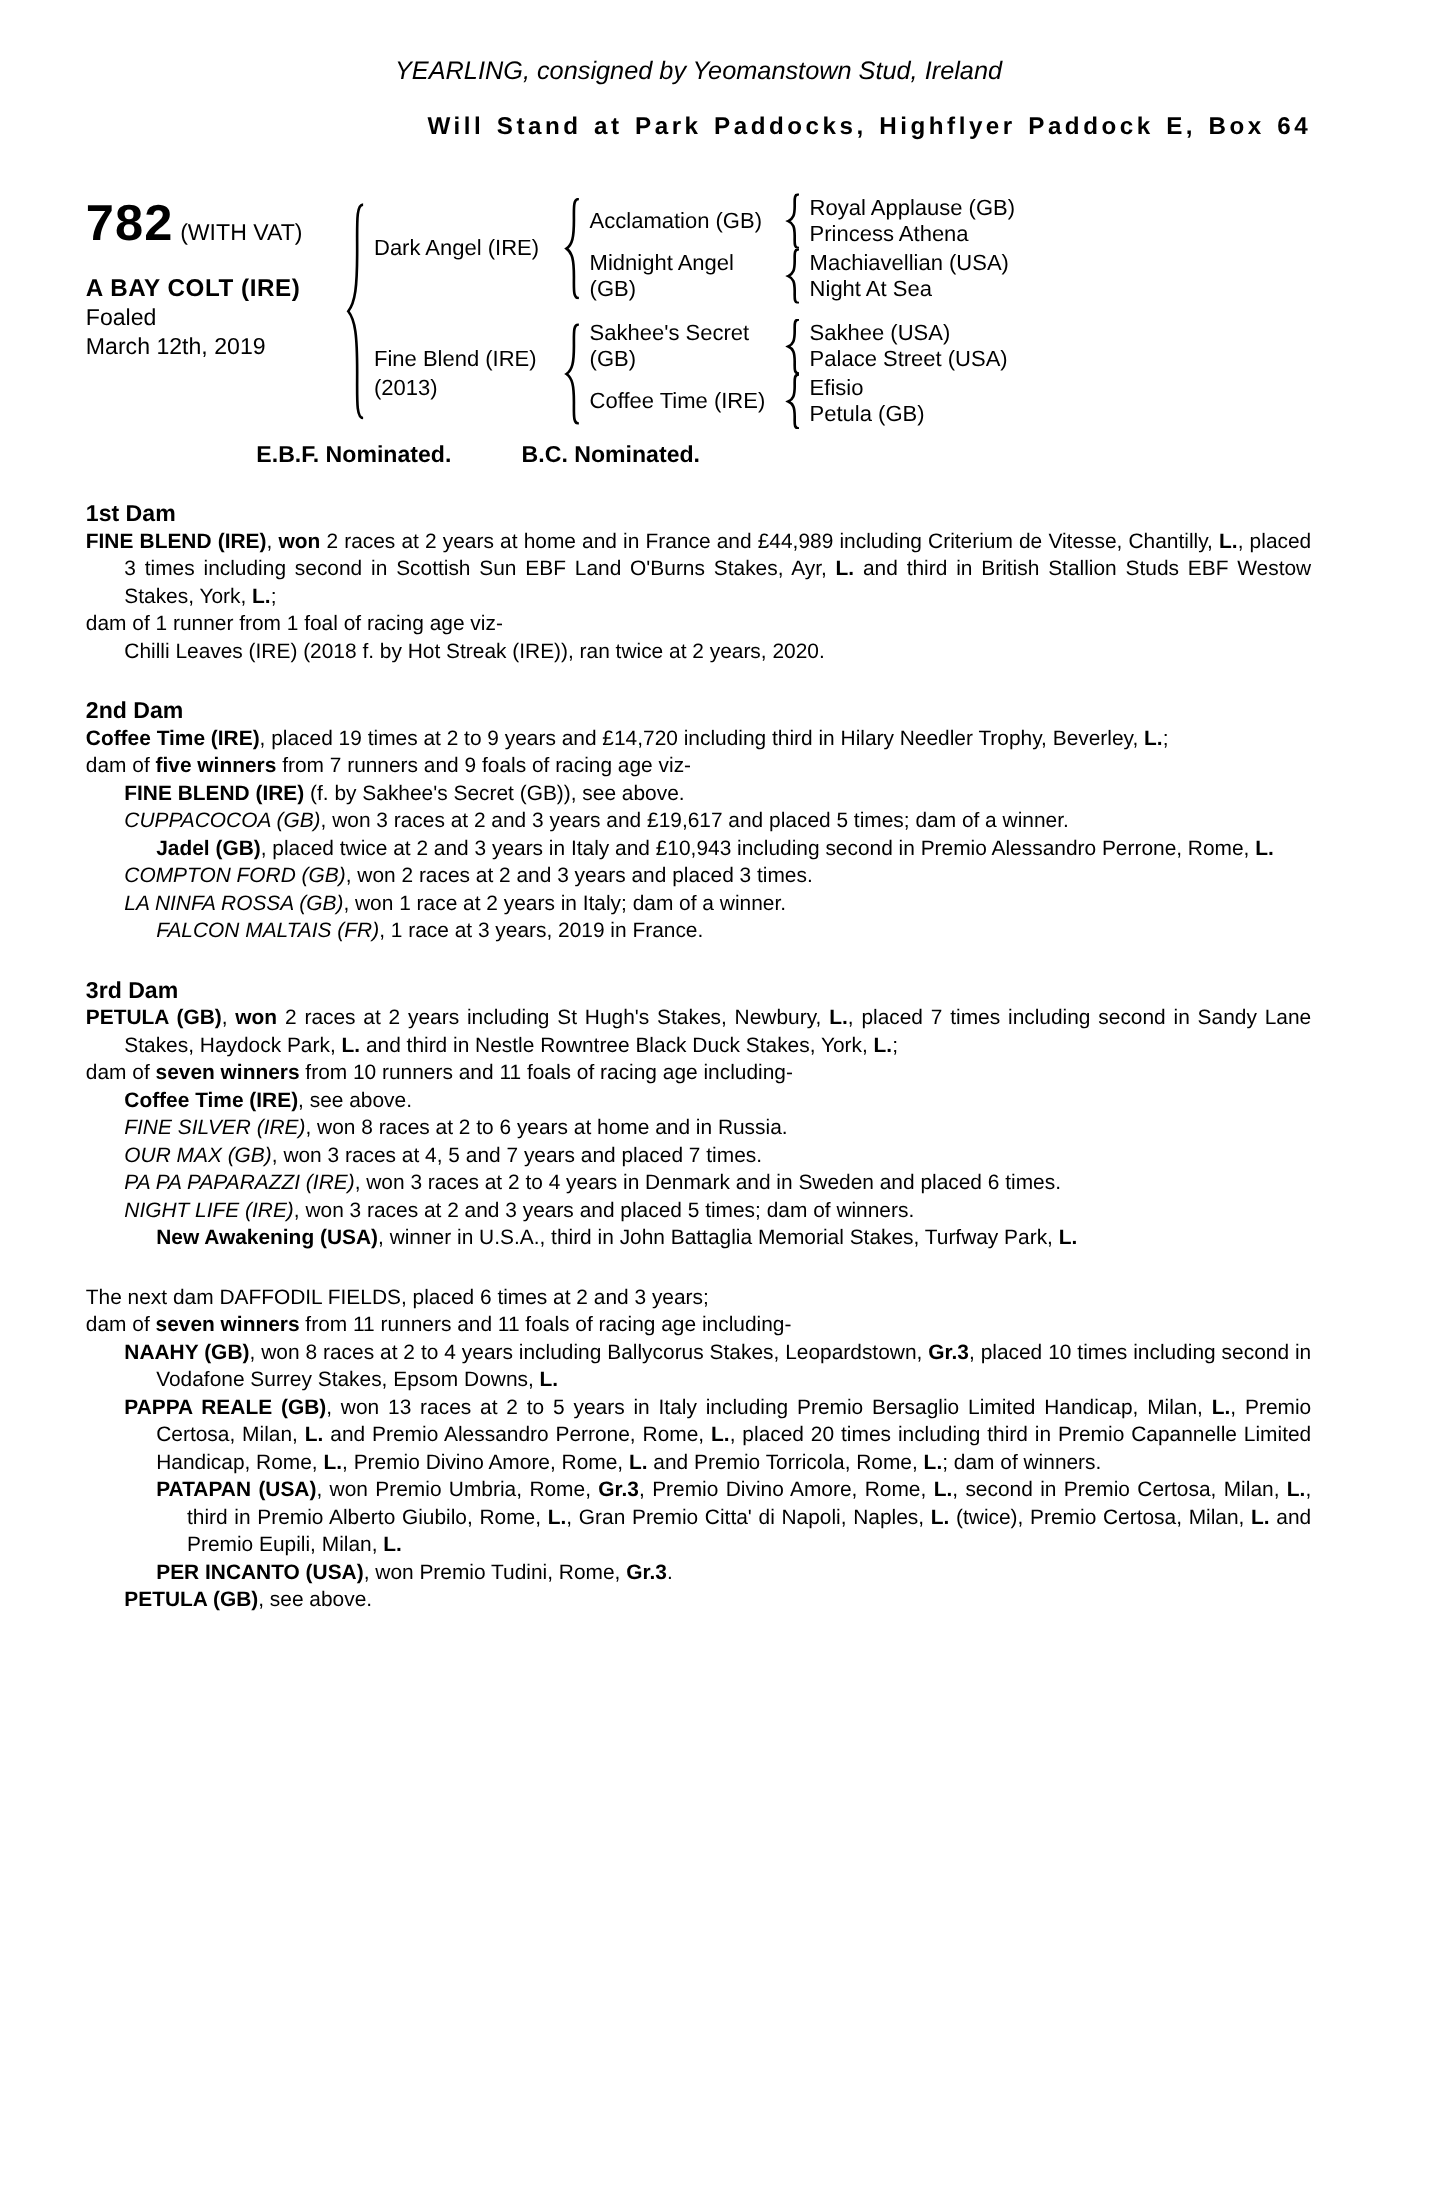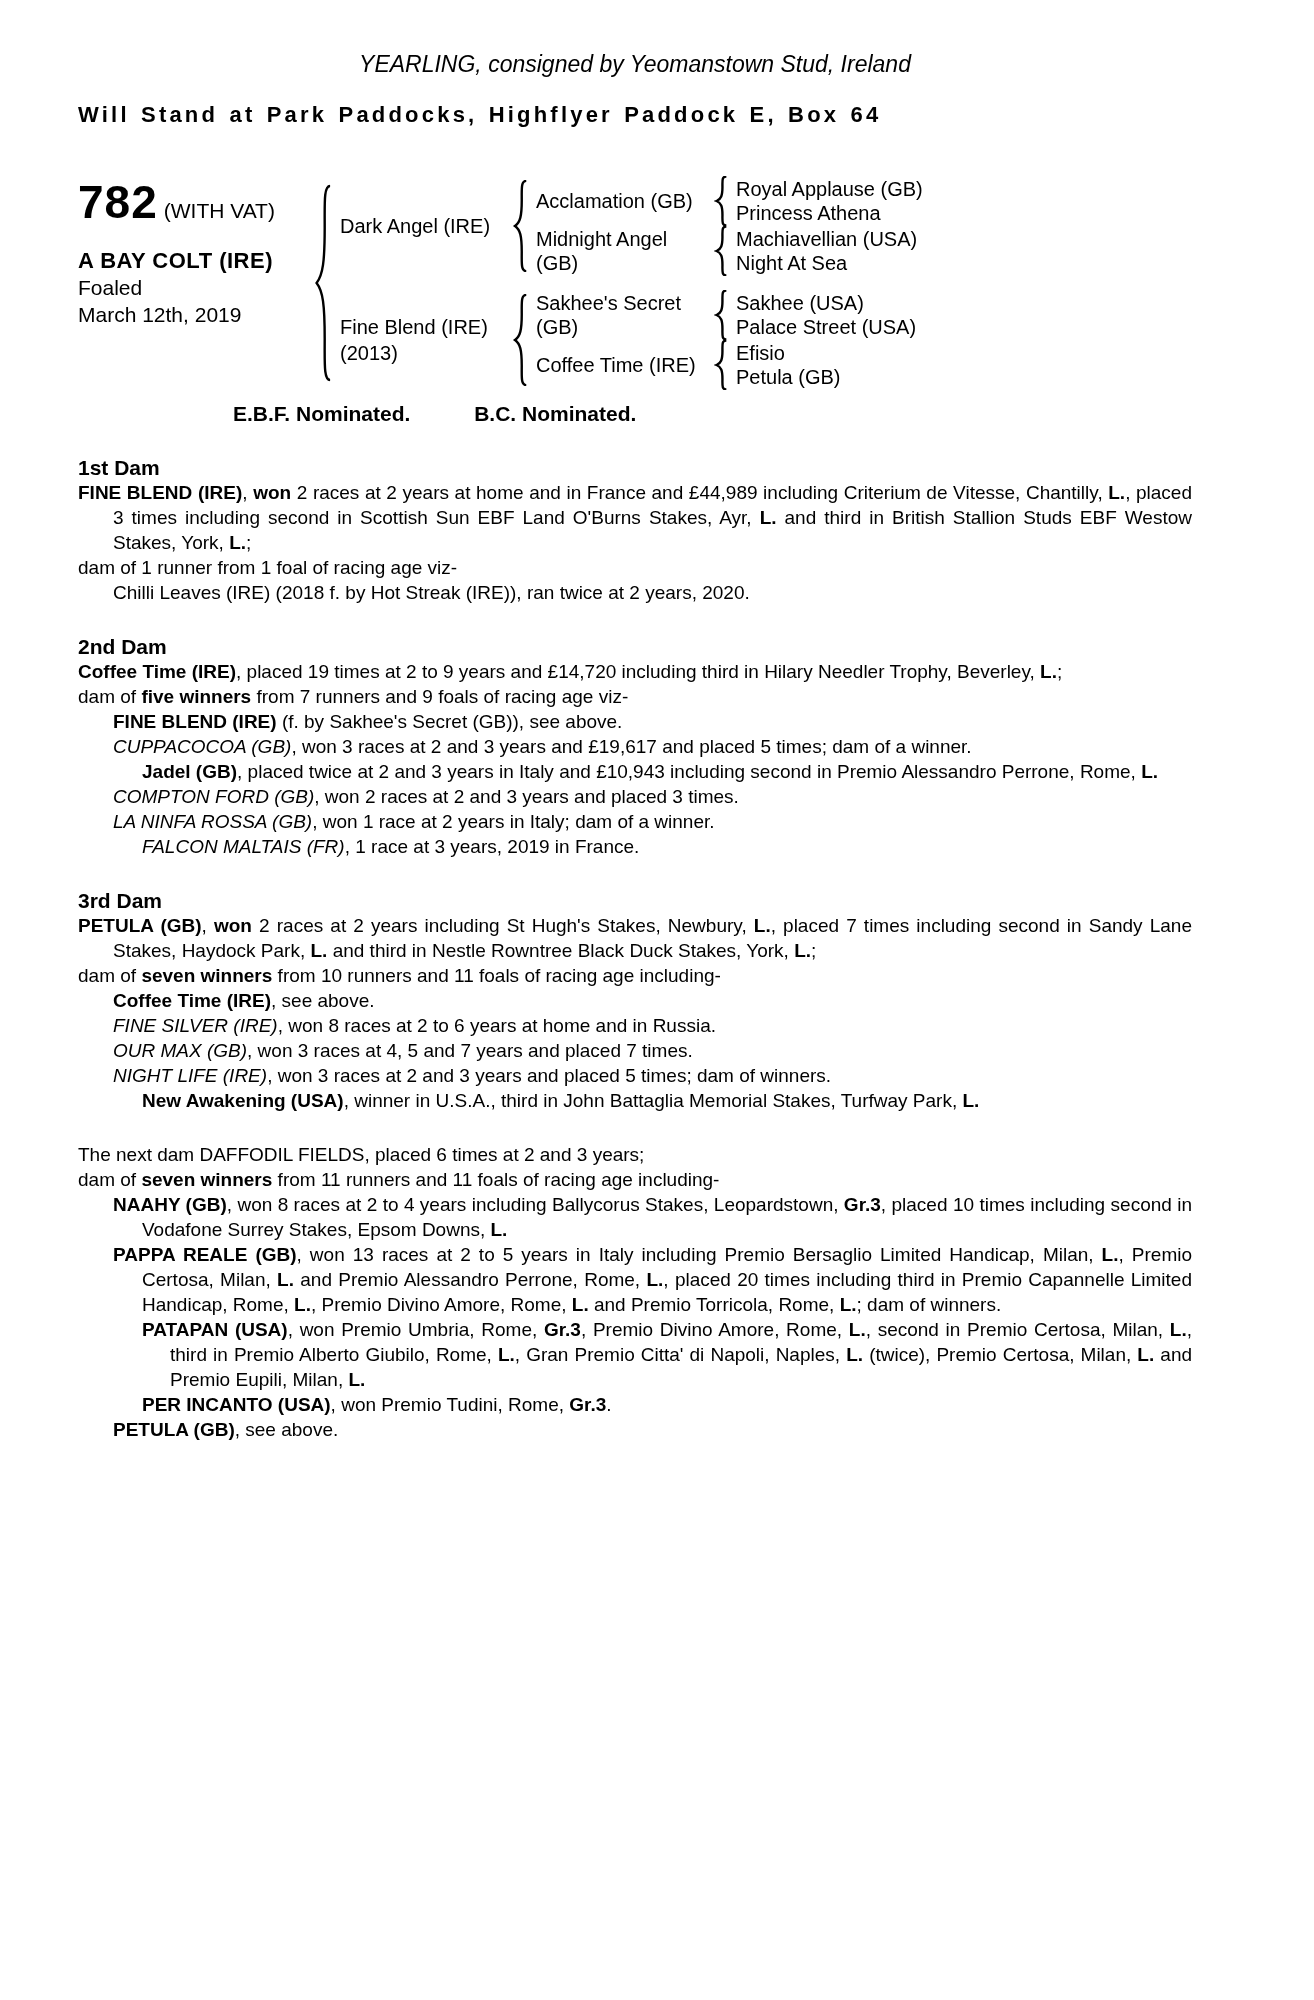--- a/index.html
+++ b/index.html
@@ -13,20 +13,21 @@
 
   
   .consign-title{
     text-align:center;font-style:italic;font-size:23px;line-height:28px;
     margin:0 0 24px 0;
   }
   .stand-location{
     font-weight:bold;font-size:22px;line-height:26px;
     letter-spacing:3.2px;word-spacing:2px;
     margin:0 0 48px 0;
+    text-align:right;
   }
 
   
   .ped{display:flex;align-items:stretch;}
   .lot-block{width:235px;flex:0 0 auto;padding-top:6px;}
   .lot-line{white-space:nowrap;}
   .lot-num{font-weight:bold;font-size:46px;line-height:40px;letter-spacing:1px;}
   .vat{font-size:21px;margin-left:6px;}
   .horse-desc{font-weight:bold;font-size:22px;letter-spacing:0.5px;margin-top:24px;line-height:27px;}
   .foaled{font-size:21px;line-height:27px;}
@@ -187,20 +188,21 @@
   </section>
 
   <section class="dam-section">
     <h3 class="section-heading">3rd Dam</h3>
     <div class="paragraphs">
           <p class="para indent-0"><span class="run-b">PETULA (GB)</span><span class="run-n">, </span><span class="run-b">won</span><span class="run-n"> 2 races at 2 years including St Hugh's Stakes, Newbury, </span><span class="run-b">L.</span><span class="run-n">, placed 7 times including second in Sandy Lane Stakes, Haydock Park, </span><span class="run-b">L.</span><span class="run-n"> and third in Nestle Rowntree Black Duck Stakes, York, </span><span class="run-b">L.</span><span class="run-n">;</span></p>
           <p class="para indent-0"><span class="run-n">dam of </span><span class="run-b">seven winners</span><span class="run-n"> from 10 runners and 11 foals of racing age including-</span></p>
           <p class="para indent-1"><span class="run-b">Coffee Time (IRE)</span><span class="run-n">, see above.</span></p>
           <p class="para indent-1"><span class="run-i">FINE SILVER (IRE)</span><span class="run-n">, won 8 races at 2 to 6 years at home and in Russia.</span></p>
           <p class="para indent-1"><span class="run-i">OUR MAX (GB)</span><span class="run-n">, won 3 races at 4, 5 and 7 years and placed 7 times.</span></p>
+          <p class="para indent-1"><span class="run-i">PA PA PAPARAZZI (IRE)</span><span class="run-n">, won 3 races at 2 to 4 years in Denmark and in Sweden and placed 6 times.</span></p>
           <p class="para indent-1"><span class="run-i">NIGHT LIFE (IRE)</span><span class="run-n">, won 3 races at 2 and 3 years and placed 5 times; dam of winners.</span></p>
           <p class="para indent-2"><span class="run-b">New Awakening (USA)</span><span class="run-n">, winner in U.S.A., third in John Battaglia Memorial Stakes, Turfway Park, </span><span class="run-b">L.</span></p>
         </div>
   </section>
 
   <section class="dam-section no-heading">
 
     <div class="paragraphs">
           <p class="para indent-0"><span class="run-n">The next dam DAFFODIL FIELDS, placed 6 times at 2 and 3 years;</span></p>
           <p class="para indent-0"><span class="run-n">dam of </span><span class="run-b">seven winners</span><span class="run-n"> from 11 runners and 11 foals of racing age including-</span></p>

